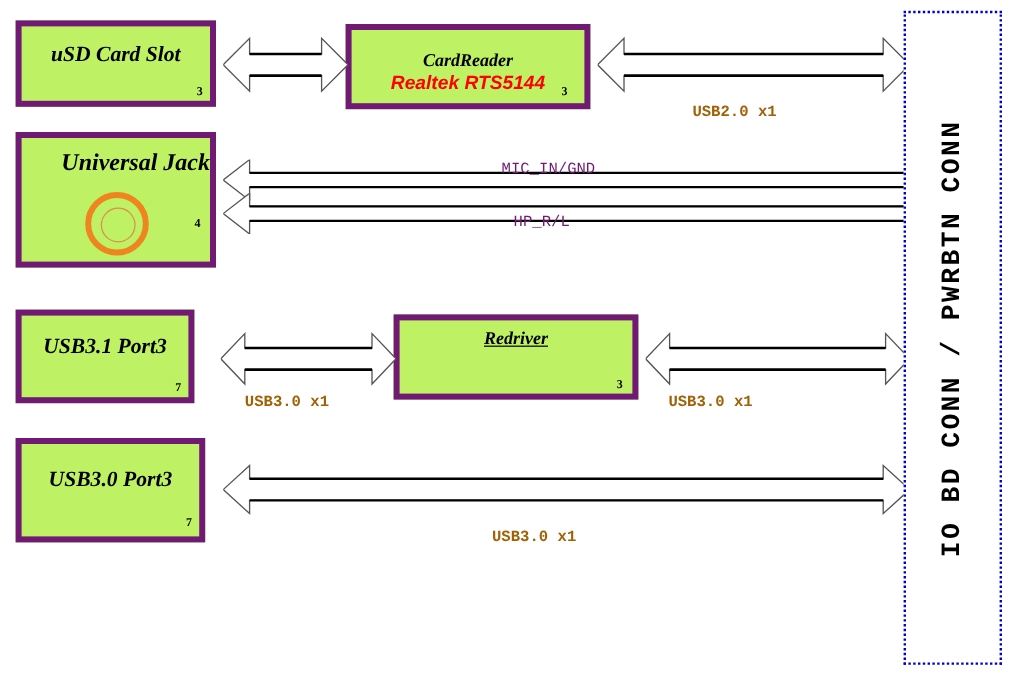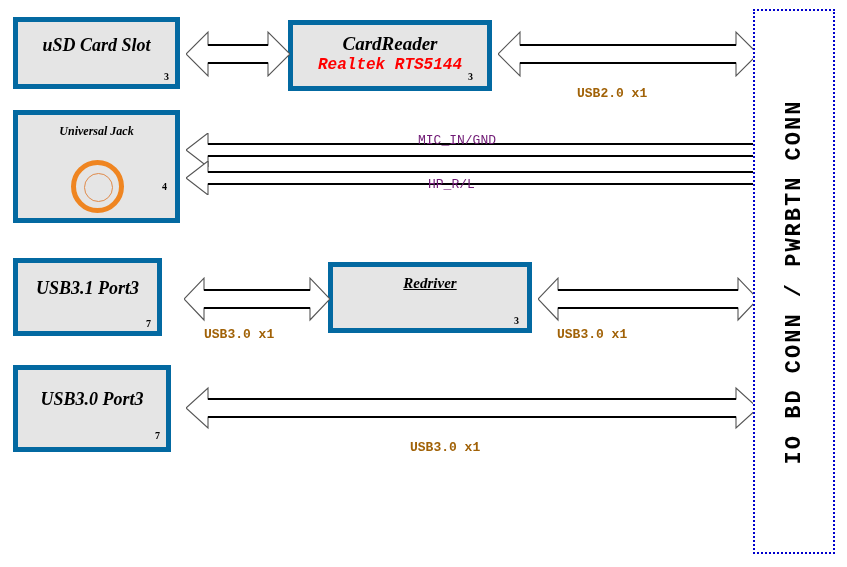--- a/index.html
+++ b/index.html
@@ -14,34 +14,34 @@
     height: 567px;
     background: #ffffff;
     overflow: hidden;
     font-family: "Liberation Serif", serif;
   }
 
   
   .block {
     position: absolute;
     box-sizing: border-box;
-    border: 5px solid #0369a1;
-    background: #e5e5e5;
+    border: 5px solid #701a75;
+    background: #bef264;
     text-align: center;
   }
   .block .title {
     font-family: "Liberation Serif", serif;
     font-style: italic;
     font-weight: bold;
     color: #000000;
     white-space: nowrap;
     line-height: 1.15;
   }
   .block .subtitle {
-    font-family: Liberation Mono, monospace;
+    font-family: Liberation Sans, sans-serif;
     font-style: italic;
     font-weight: bold;
     color: #ff0000;
     white-space: nowrap;
     line-height: 1.15;
   }
   .block .corner-num {
     position: absolute;
     right: 6px;
     bottom: 2px;
@@ -107,42 +107,42 @@
 <body>
 
 <div id="canvas">
 
   <div class="block" style="left:13px; top:17px; width:167px; height:72px;">
     <div class="title" style="font-size:18px; margin-top:13px;">uSD Card Slot</div>
     <div class="corner-num">3</div>
   </div>
 
   <div class="block" style="left:288px; top:20px; width:204px; height:71px;">
-    <div class="title" style="font-size:19px; margin-top:8px;">CardReader</div>
+    <div class="title" style="font-size:15px; margin-top:18px;">CardReader</div>
     <div class="subtitle" style="font-size:16px; margin-top:1px;">Realtek RTS5144</div>
     <div class="corner-num" style="right:14px; bottom:4px;">3</div>
   </div>
 
   <div class="arrow-wrap" style="left:186px; top:24px;">
     <svg width="104" height="60" viewBox="0 0 104 60">
       <polygon points="0,30 22,8 22,21 82,21 82,8 104,30 82,52 82,39 22,39 22,52" fill="#ffffff" stroke="#555555" stroke-width="1.1"></polygon>
       <path d="M22,21 L82,21 M22,39 L82,39" stroke="#000000" stroke-width="2.2" fill="none"></path>
     </svg>
   </div>
 
   <div class="arrow-wrap" style="left:498px; top:24px;">
     <svg width="260" height="60" viewBox="0 0 260 60">
       <polygon points="0,30 22,8 22,21 238,21 238,8 260,30 238,52 238,39 22,39 22,52" fill="#ffffff" stroke="#555555" stroke-width="1.1"></polygon>
       <path d="M22,21 L238,21 M22,39 L238,39" stroke="#000000" stroke-width="2.2" fill="none"></path>
     </svg>
   </div>
   <div class="arrow-label lbl-blue" style="left:577px; top:47px;">USB2.0 x1</div>
 
   <div class="block" style="left:13px; top:110px; width:167px; height:113px;">
-    <div class="title" style="font-size:12px; margin-top:10px;">Universal Jack</div>
+    <div class="title" style="font-size:20px; margin-top:10px;text-align:right;">Universal Jack</div>
     <div class="jack-icon" style="left:53px; top:45px; width:53px; height:53px;">
       <div class="jack-icon-inner" style="left:8px; top:8px; width:29px; height:29px;"></div>
     </div>
     <div class="corner-num" style="right:8px; bottom:26px;">4</div>
   </div>
 
   <div class="arrow-wrap" style="left:186px; top:133px;">
     <svg width="572" height="34" viewBox="0 0 572 34">
       <polygon points="0,17 22,0 22,11 572,11 572,23 22,23 22,34" fill="#ffffff" stroke="#555555" stroke-width="1.1"></polygon>
       <path d="M22,11 L572,11 M22,23 L572,23" stroke="#000000" stroke-width="1.8" fill="none"></path>

